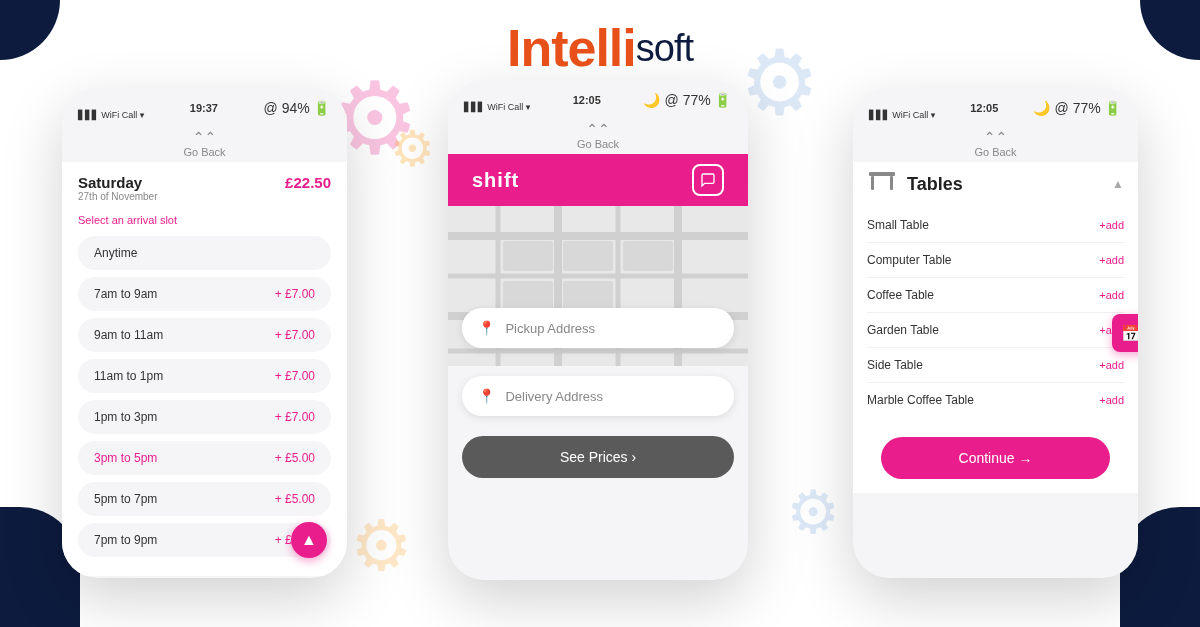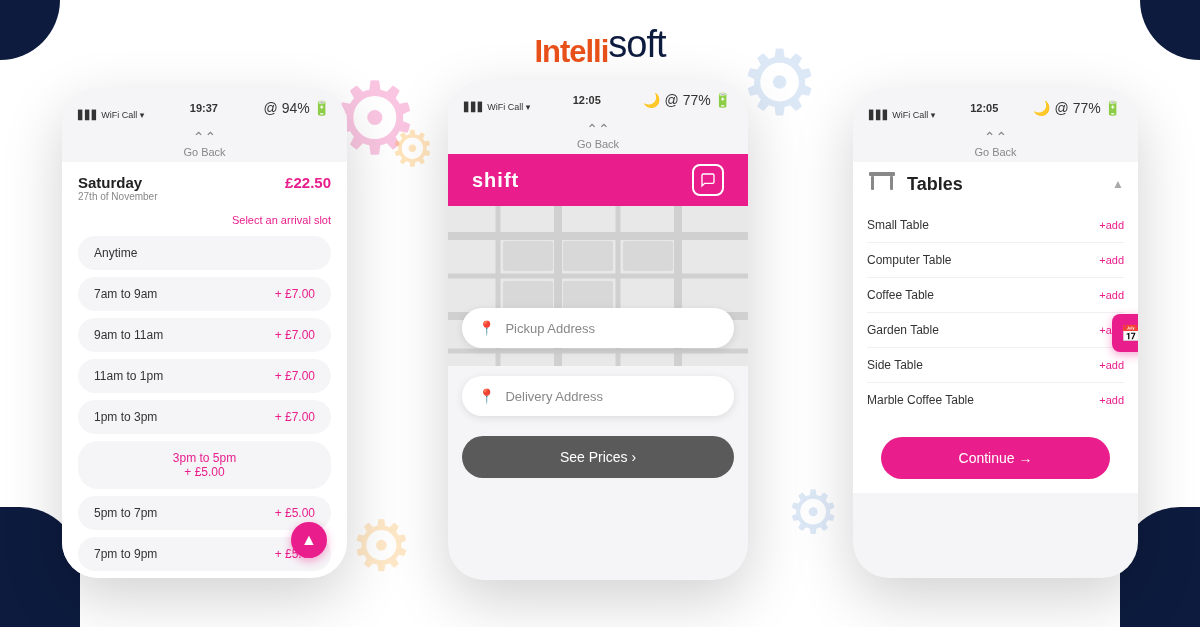--- a/index.html
+++ b/index.html
@@ -61,25 +61,24 @@
       position: absolute;
       top: 18px;
       left: 50%;
       transform: translateX(-50%);
       display: flex;
       align-items: center;
       gap: 0;
       z-index: 10;
     }
     .logo-intelli {
-      font-size: 31px;
+      font-size: 52px;
       font-weight: 800;
       color: #e8501a;
       letter-spacing: -1px;
-      margin-top: 16px;
     }
     .logo-soft {
       font-size: 38px;
       font-weight: 400;
       color: #0d1b3e;
       letter-spacing: -1px;
     }
 
     
     .phone {
@@ -148,36 +147,35 @@
     .date-row {
       display: flex;
       justify-content: space-between;
       align-items: flex-start;
       margin-bottom: 12px;
     }
     .date-info .day { font-size: 15px; font-weight: 600; color: #222; }
     .date-info .date-sub { font-size: 10px; color: #888; }
     .price-total { font-size: 15px; font-weight: 600; color: #e91e8c; }
 
-    .arrival-label { font-size: 11px; color: #e91e8c; margin-bottom: 10px; text-align: right; }
+    .arrival-label { font-size: 11px; color: #e91e8c; margin-bottom: 10px; }
 
     .time-slot {
       display: flex;
       justify-content: space-between;
       align-items: center;
       background: #f5f5f7;
       border-radius: 20px;
       padding: 10px 16px;
       margin-bottom: 7px;
       font-size: 12px;
       color: #333;
     }
     .time-slot.highlight {
       color: #e91e8c;
-      flex-direction: column;
     }
     .slot-price { font-size: 12px; color: #e91e8c; font-weight: 500; }
 
     .fab-btn {
       position: absolute;
       bottom: 20px;
       right: 20px;
       width: 36px; height: 36px;
       background: #e91e8c;
       border-radius: 50%;

